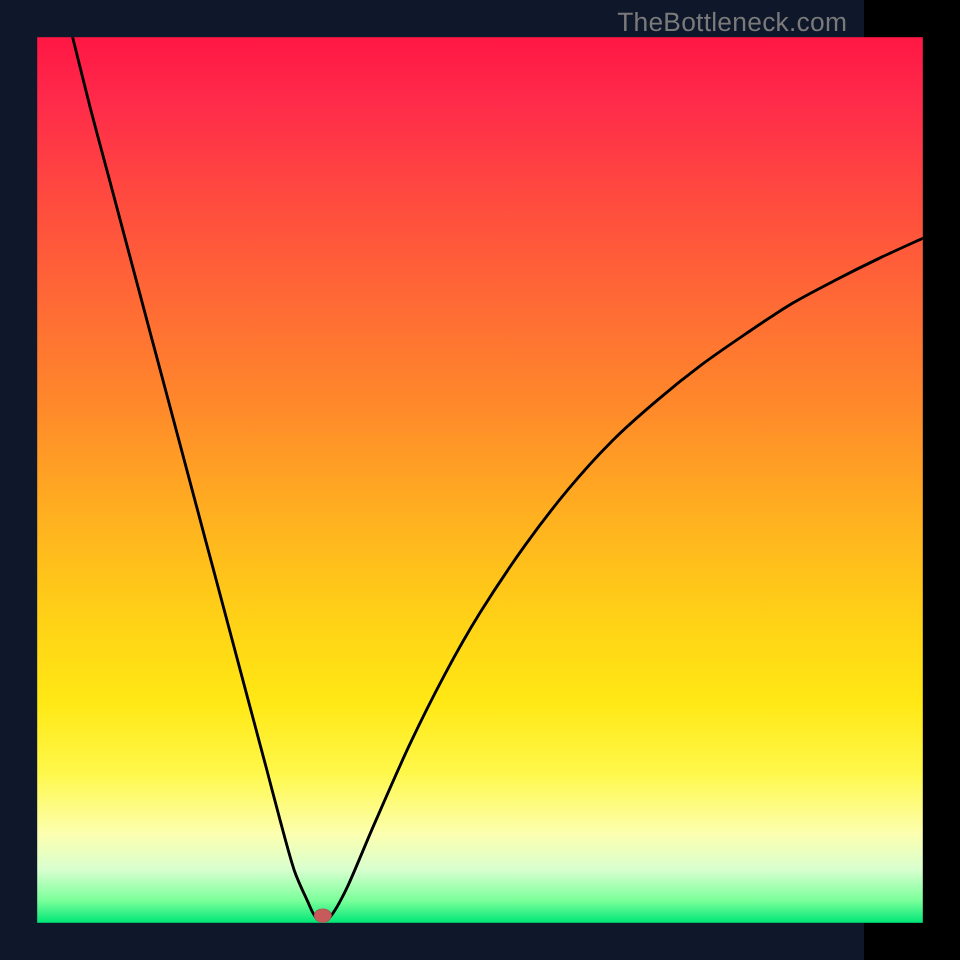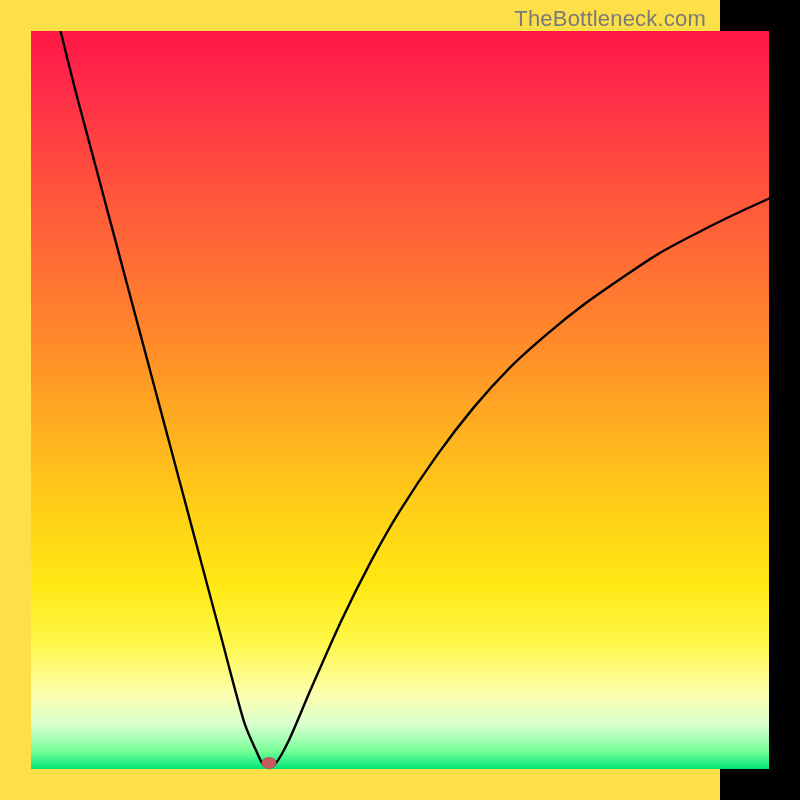--- a/index.html
+++ b/index.html
@@ -8,21 +8,21 @@
     width: 800px;
     height: 800px;
     background: #000;
     overflow: hidden;
     font-family: Arial, Helvetica, sans-serif;
   }
   .frame {
     position: relative;
     width: 720px;
     height: 800px;
-    background: #fde047;
+    background: #0f172a;
   }
   .plot {
     position: absolute;
     left: 31px;
     top: 31px;
     width: 738px;
     height: 738px;
     background: linear-gradient(
       to bottom,
       #ff1744 0%,

